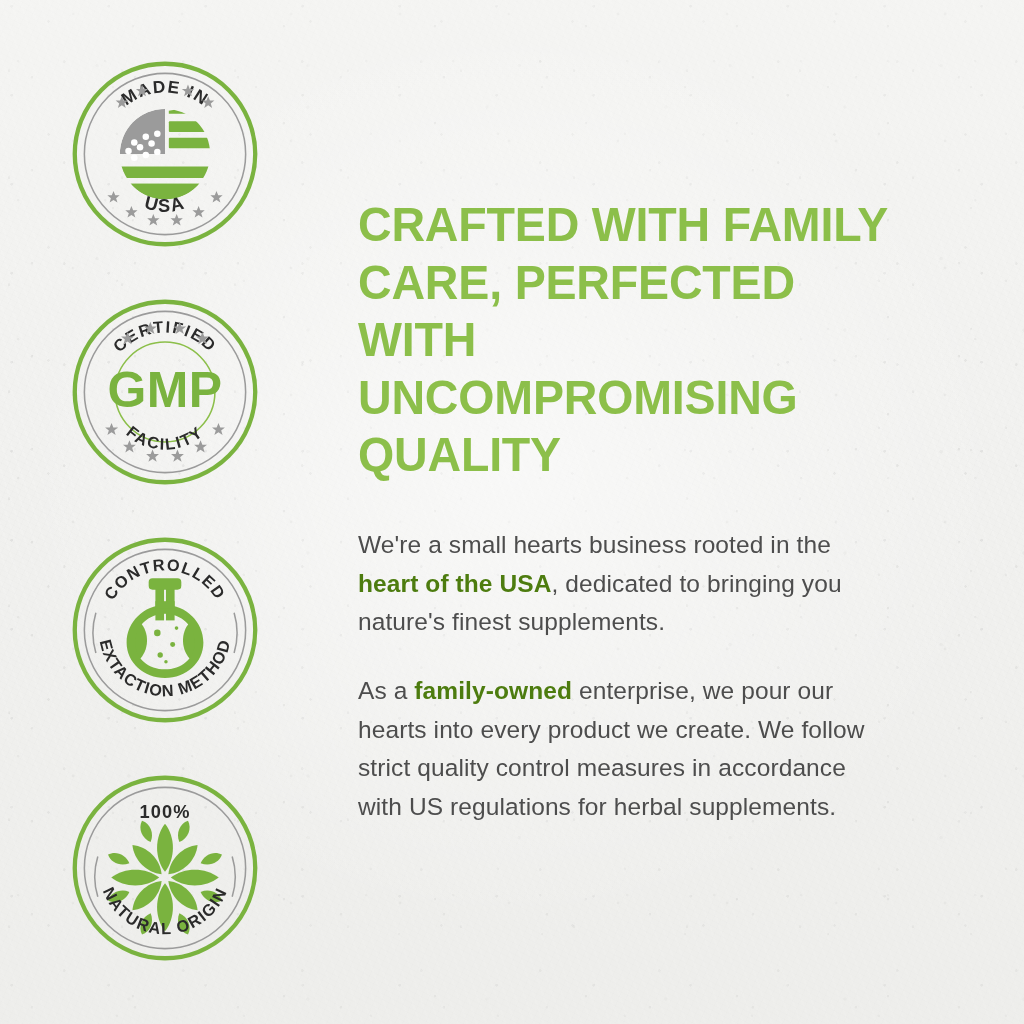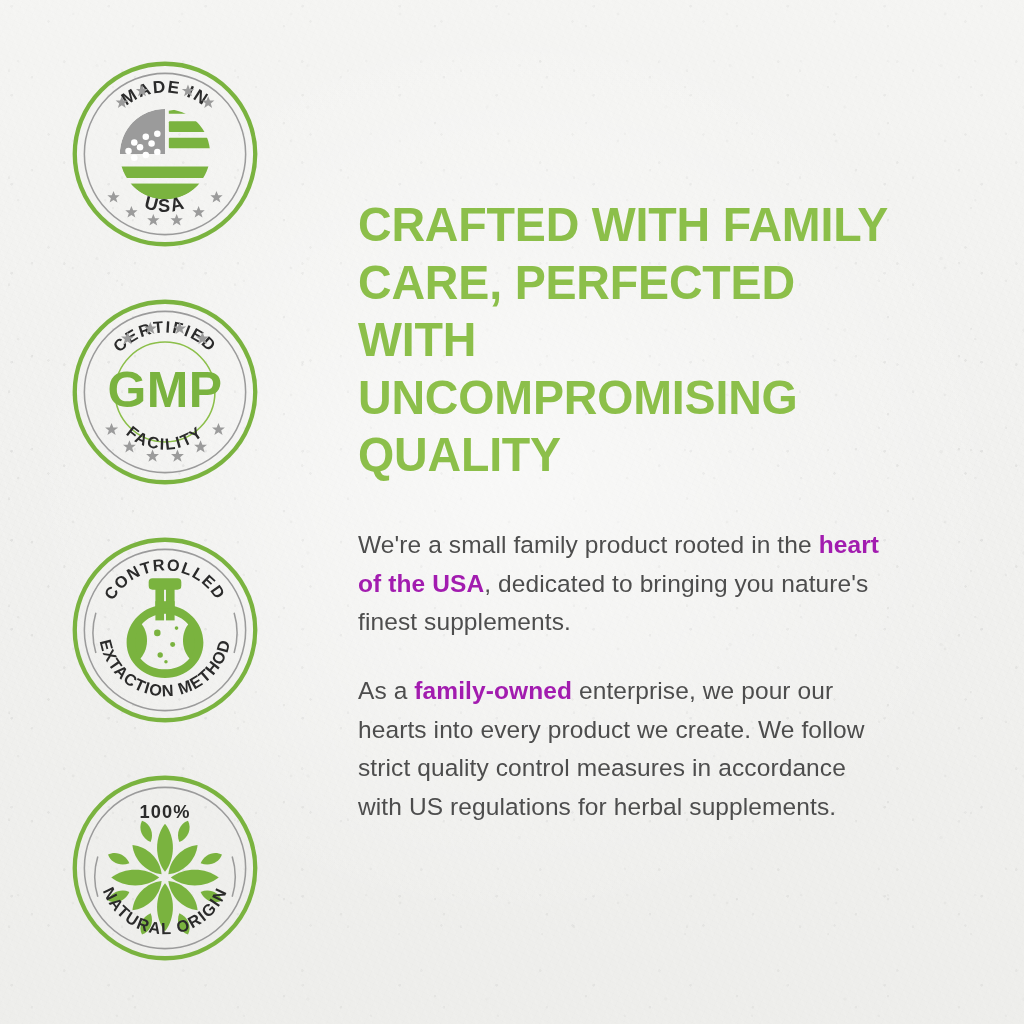--- a/index.html
+++ b/index.html
@@ -116,21 +116,21 @@
     font-family: "Liberation Sans", sans-serif;
     font-size: 24.5px;
     line-height: 1.58;
     color: #4d4d4d;
     margin: 0 0 30px 0;
     max-width: 528px;
     letter-spacing: .1px;
   }
   .body-para:last-child { margin-bottom: 16px; }
   .hl {
-    color: #a21caf;
+    color: #4d7c0f;
     font-weight: bold;
   }
 </style>
 </head>
 <body>
 
 <div id="page">
 
   <div id="paper-texture"></div>
   <div id="paper-grain"></div>
@@ -373,21 +373,21 @@
         </svg>
       </div>
 
     </div>
 
     <div id="text-column">
 
       <h1 id="headline">CRAFTED WITH FAMILY CARE, PERFECTED WITH UNCOMPROMISING QUALITY</h1>
 
       <p class="body-para">
-        <span>We're a small family product rooted in the </span><span class="hl">heart of the USA</span><span>, dedicated to bringing you nature's finest supplements.</span>
+        <span>We're a small hearts business rooted in the </span><span class="hl">heart of the USA</span><span>, dedicated to bringing you nature's finest supplements.</span>
       </p>
 
       <p class="body-para">
         <span>As a </span><span class="hl">family-owned</span><span> enterprise, we pour our hearts into every product we create. We follow strict quality control measures in accordance with US regulations for herbal supplements.</span>
       </p>
 
     </div>
 
   </div>
 </div>

